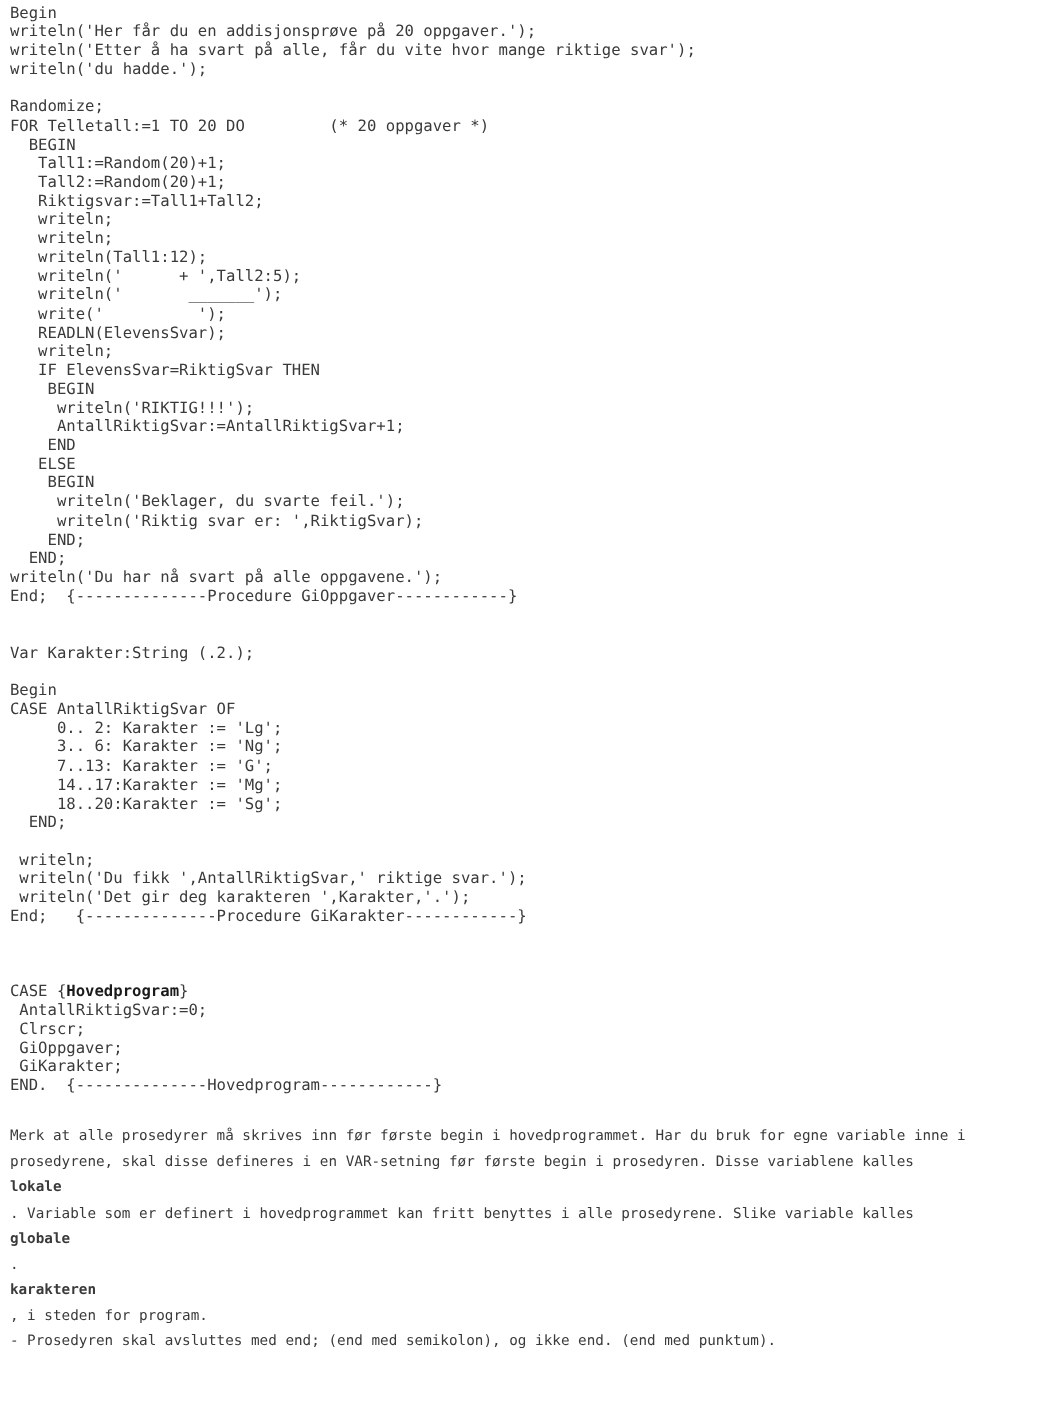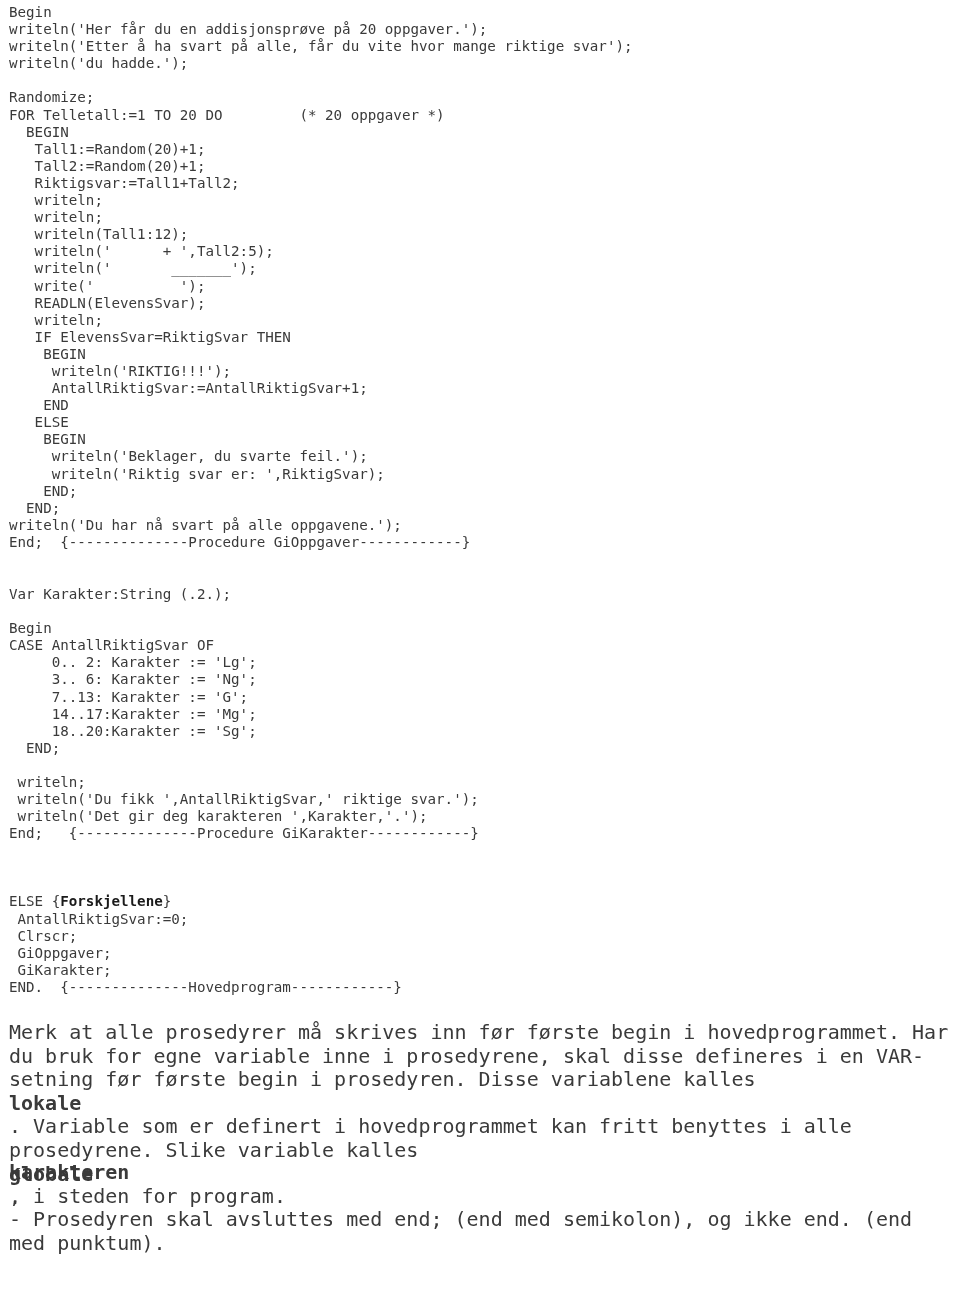--- a/index.html
+++ b/index.html
@@ -39,21 +39,21 @@
   }
   .code-line b, .prose b {
     font-weight: bold;
     color: #1a1a1a;
   }
   .gap-md { height: 35px; }
   .gap-lg { height: 51px; }
 
   .prose-block {
     font-family: "DejaVu Sans Mono", "Liberation Mono", monospace;
-    font-size: 20px;
+    font-size: 13px;
     line-height: 23.6px;
     white-space: pre-wrap;
     color: #3a3a3a;
     margin: 0;
     padding: 0;
   }
   .prose {
     white-space: pre-wrap;
     display: block;
   }
@@ -129,21 +129,21 @@
      18..20:Karakter := 'Sg';
   END;
 
  writeln;
  writeln('Du fikk ',AntallRiktigSvar,' riktige svar.');
  writeln('Det gir deg karakteren ',Karakter,'.');
 End;   {--------------Procedure GiKarakter------------}</span></pre>
 
     <div class="gap-lg"></div>
 
-    <pre class="code-block"><span class="code-line"><span>ELSE {</span><b>Forskjellene</b><span>}</span></span><span class="code-line"> AntallRiktigSvar:=0;
+    <pre class="code-block"><span class="code-line"><span>CASE {</span><b>Hovedprogram</b><span>}</span></span><span class="code-line"> AntallRiktigSvar:=0;
  Clrscr;
  GiOppgaver;
  GiKarakter;
 END.  {--------------Hovedprogram------------}</span></pre>
 
   </div>
 
   <div class="proseblock">
     <div class="prose-block"><span class="prose">Merk at alle prosedyrer må skrives inn før første begin i hovedprogrammet. Har du bruk for egne variable inne i prosedyrene, skal disse defineres i en VAR-setning før første begin i prosedyren. Disse variablene kalles </span><b>lokale</b><span class="prose">. Variable som er definert i hovedprogrammet kan fritt benyttes i alle prosedyrene. Slike variable kalles </span><b>globale</b><span class="prose">.</span></div>
   </div>

